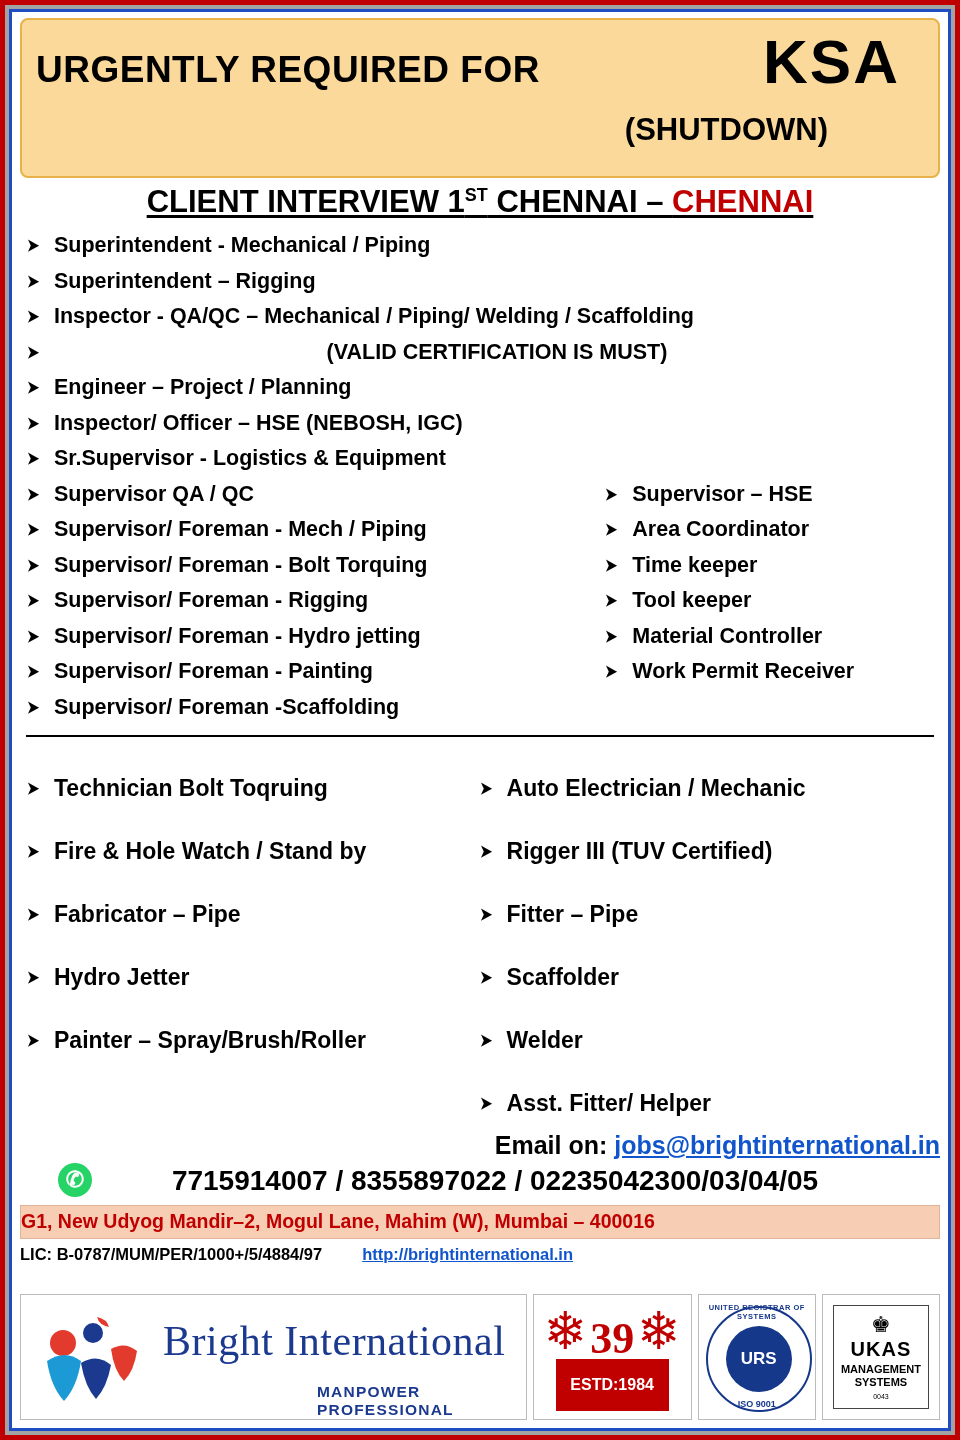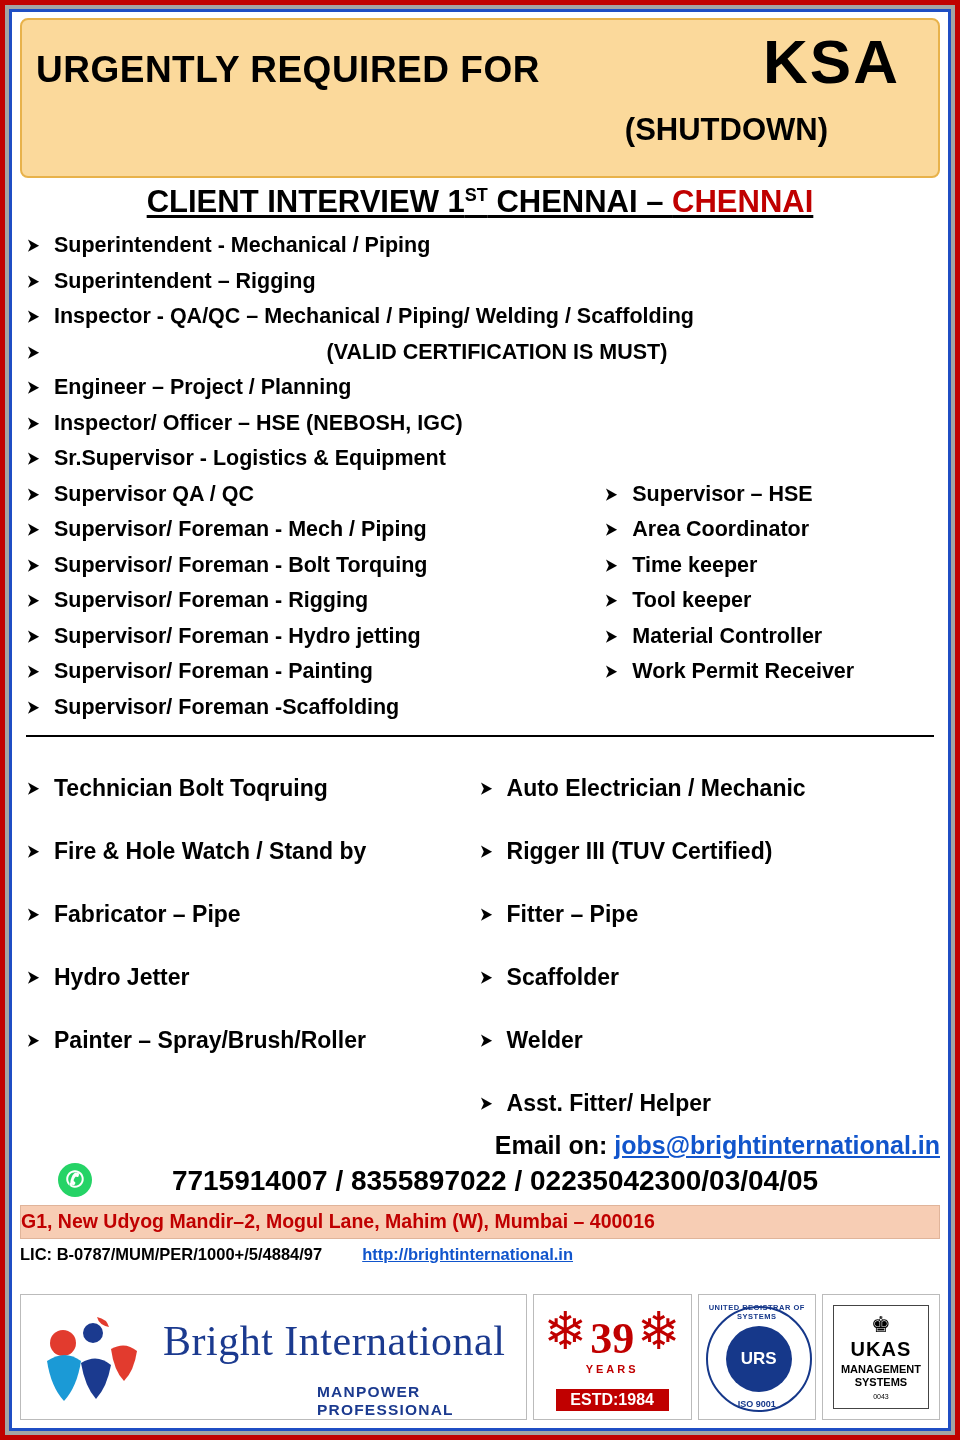--- a/index.html
+++ b/index.html
@@ -274,21 +274,21 @@
   }
   .yrs-estd {
     position: absolute;
     left: 22px; right: 22px;
     bottom: 8px;
     text-align: center;
     font-size: 16px;
     font-weight: bold;
     color: #fff;
     background: #c00000;
-    padding: 2px 0;
+    padding: 17px 0;
   }
   .laurel {
     position: absolute;
     top: 10px;
     font-size: 52px;
     color: #c00000;
     line-height: 1;
   }
   .laurel.l { left: 10px; }
   .laurel.r { right: 10px; transform: scaleX(-1); }

